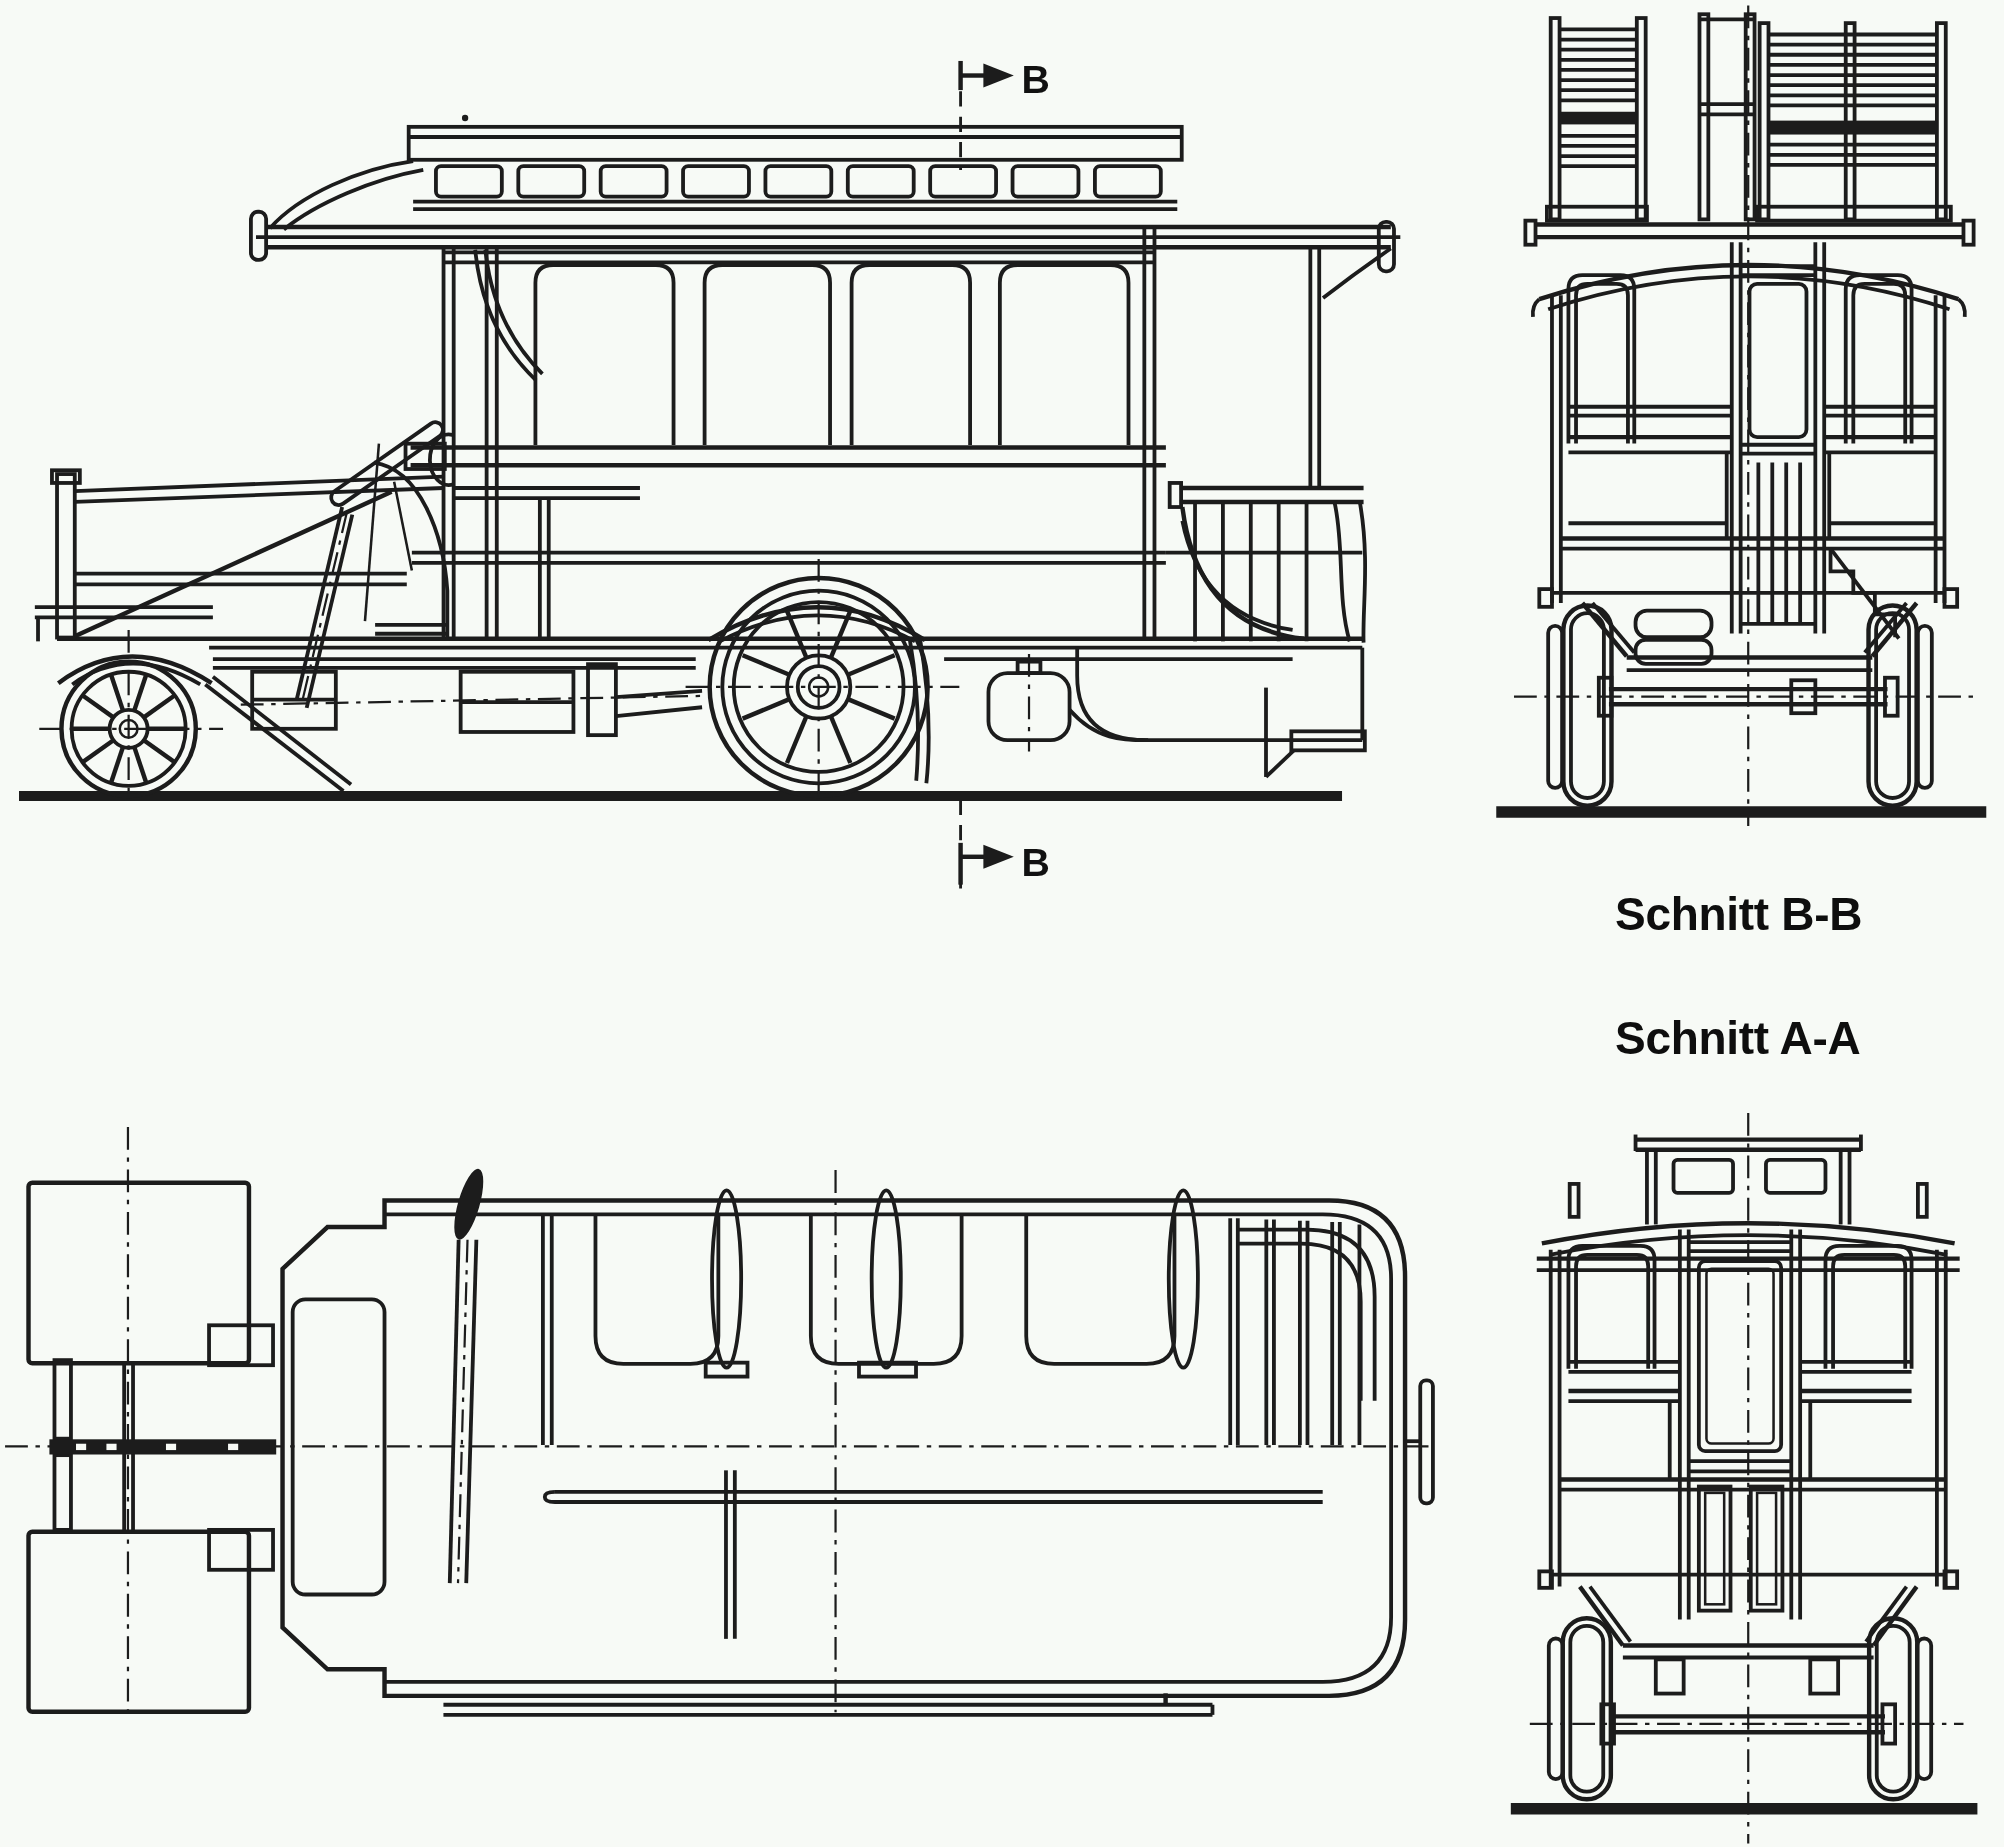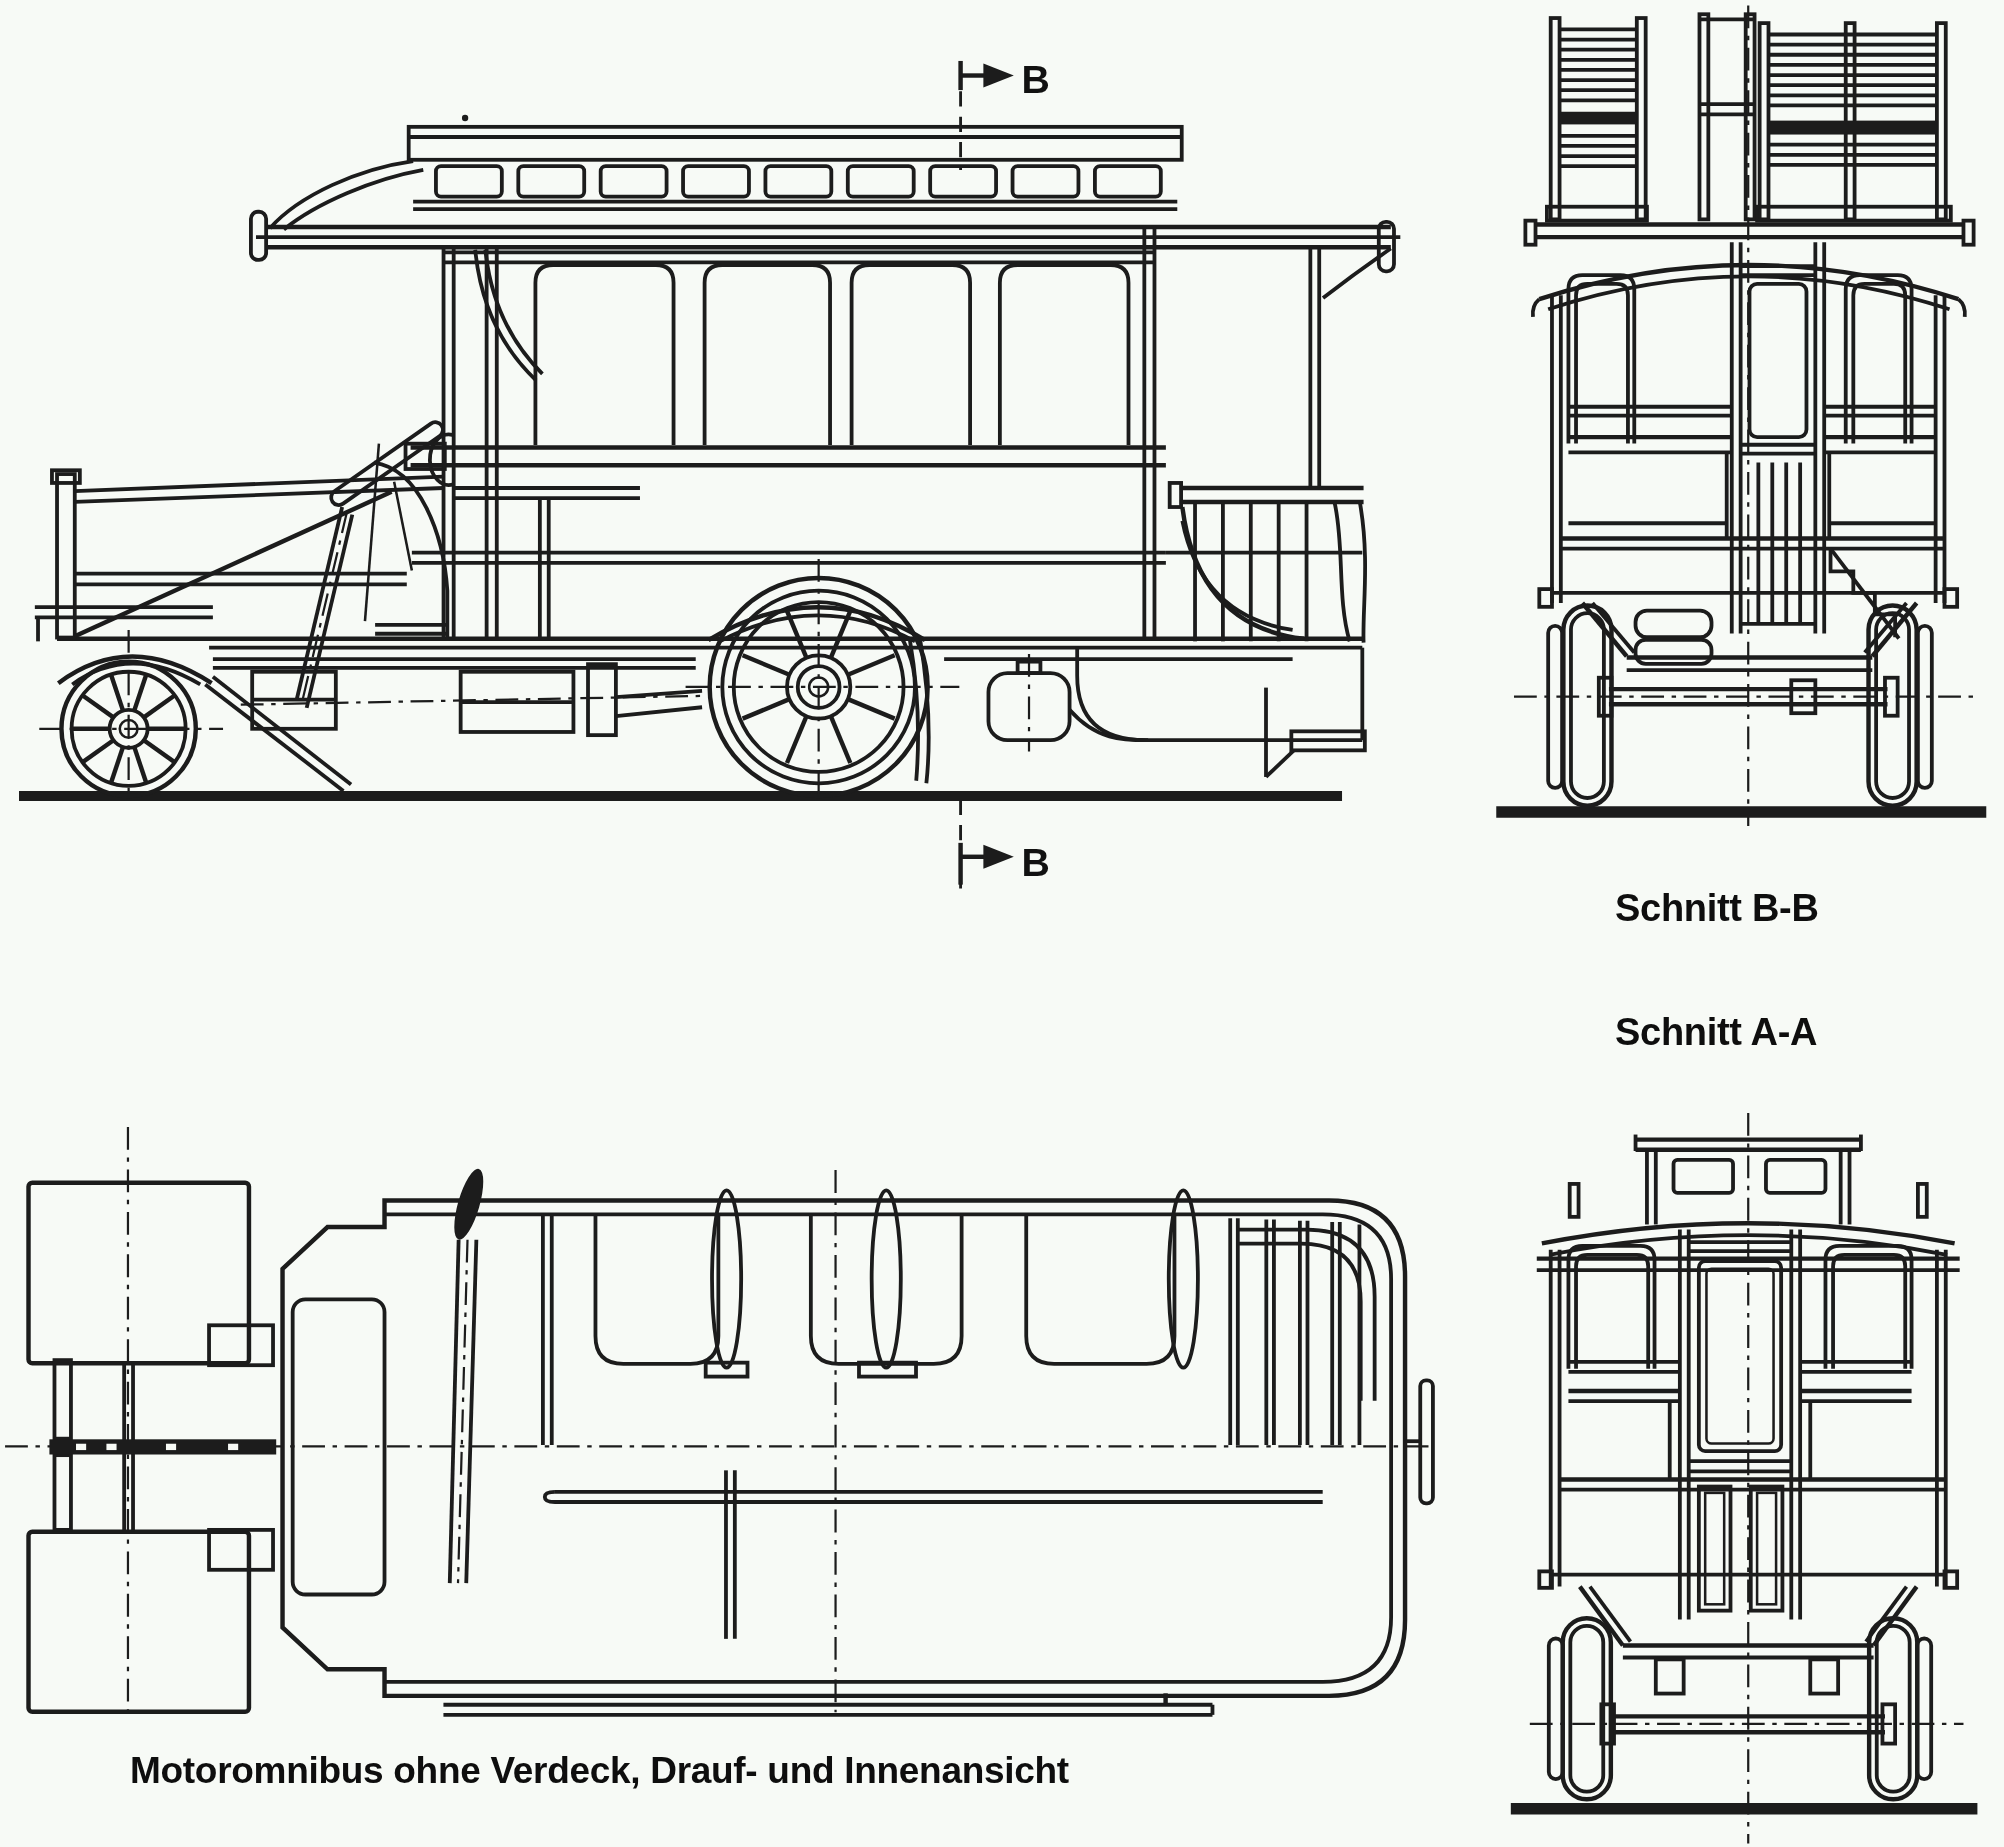--- a/index.html
+++ b/index.html
@@ -10,21 +10,21 @@
     fill:none;stroke:#1c1c1c;stroke-width:6;}
   svg .w4{stroke-width:4;} svg .w7{stroke-width:7;} svg .w16{stroke-width:16;} svg .w18{stroke-width:18;}
   svg .dashdot{stroke-width:3.5;stroke-dasharray:36 12 7 12;}
   svg .dash{stroke-width:4.5;stroke-dasharray:24 16;}
   svg .ink{fill:#1c1c1c;stroke:none;}
   svg .paper{fill:#f7faf6;stroke:none;}
   svg text{fill:#111;stroke:none;font-family:"Liberation Sans", sans-serif;font-weight:bold;}
   .caption{position:absolute;color:#0e0e0e;font-weight:bold;white-space:nowrap;
            letter-spacing:-0.3px;}
   .cap-large{font-size:37px;}
-  .cap-small{font-size:38px;}
+  .cap-small{font-size:46px;}
 </style>
 </head>
 <body>
 
 <div class="canvas">
 
   <svg class="fig" style="left:0;top:0" width="1413" height="900" viewBox="0 0 2230 1420">
 
     <g>
       <line class="dash" x1="1516" y1="104" x2="1516" y2="268"></line>
@@ -530,15 +530,14 @@
       <rect x="633" y="816" width="52" height="262" rx="26"></rect>
     </g>
     <line class="w18" x1="55" y1="1105" x2="792" y2="1105"></line>
   </svg>
 
 
   <div class="caption cap-small" style="left:1615px;top:887px">Schnitt B-B</div>
 
   <div class="caption cap-small" style="left:1615px;top:1011px">Schnitt A-A</div>
 
-  <div class="caption cap-large" style="left:130px;top:1750px">Motoromnibus ohne Verdeck, Drauf- und Innenansicht</div>
 </div>
 
 
 </body></html>

